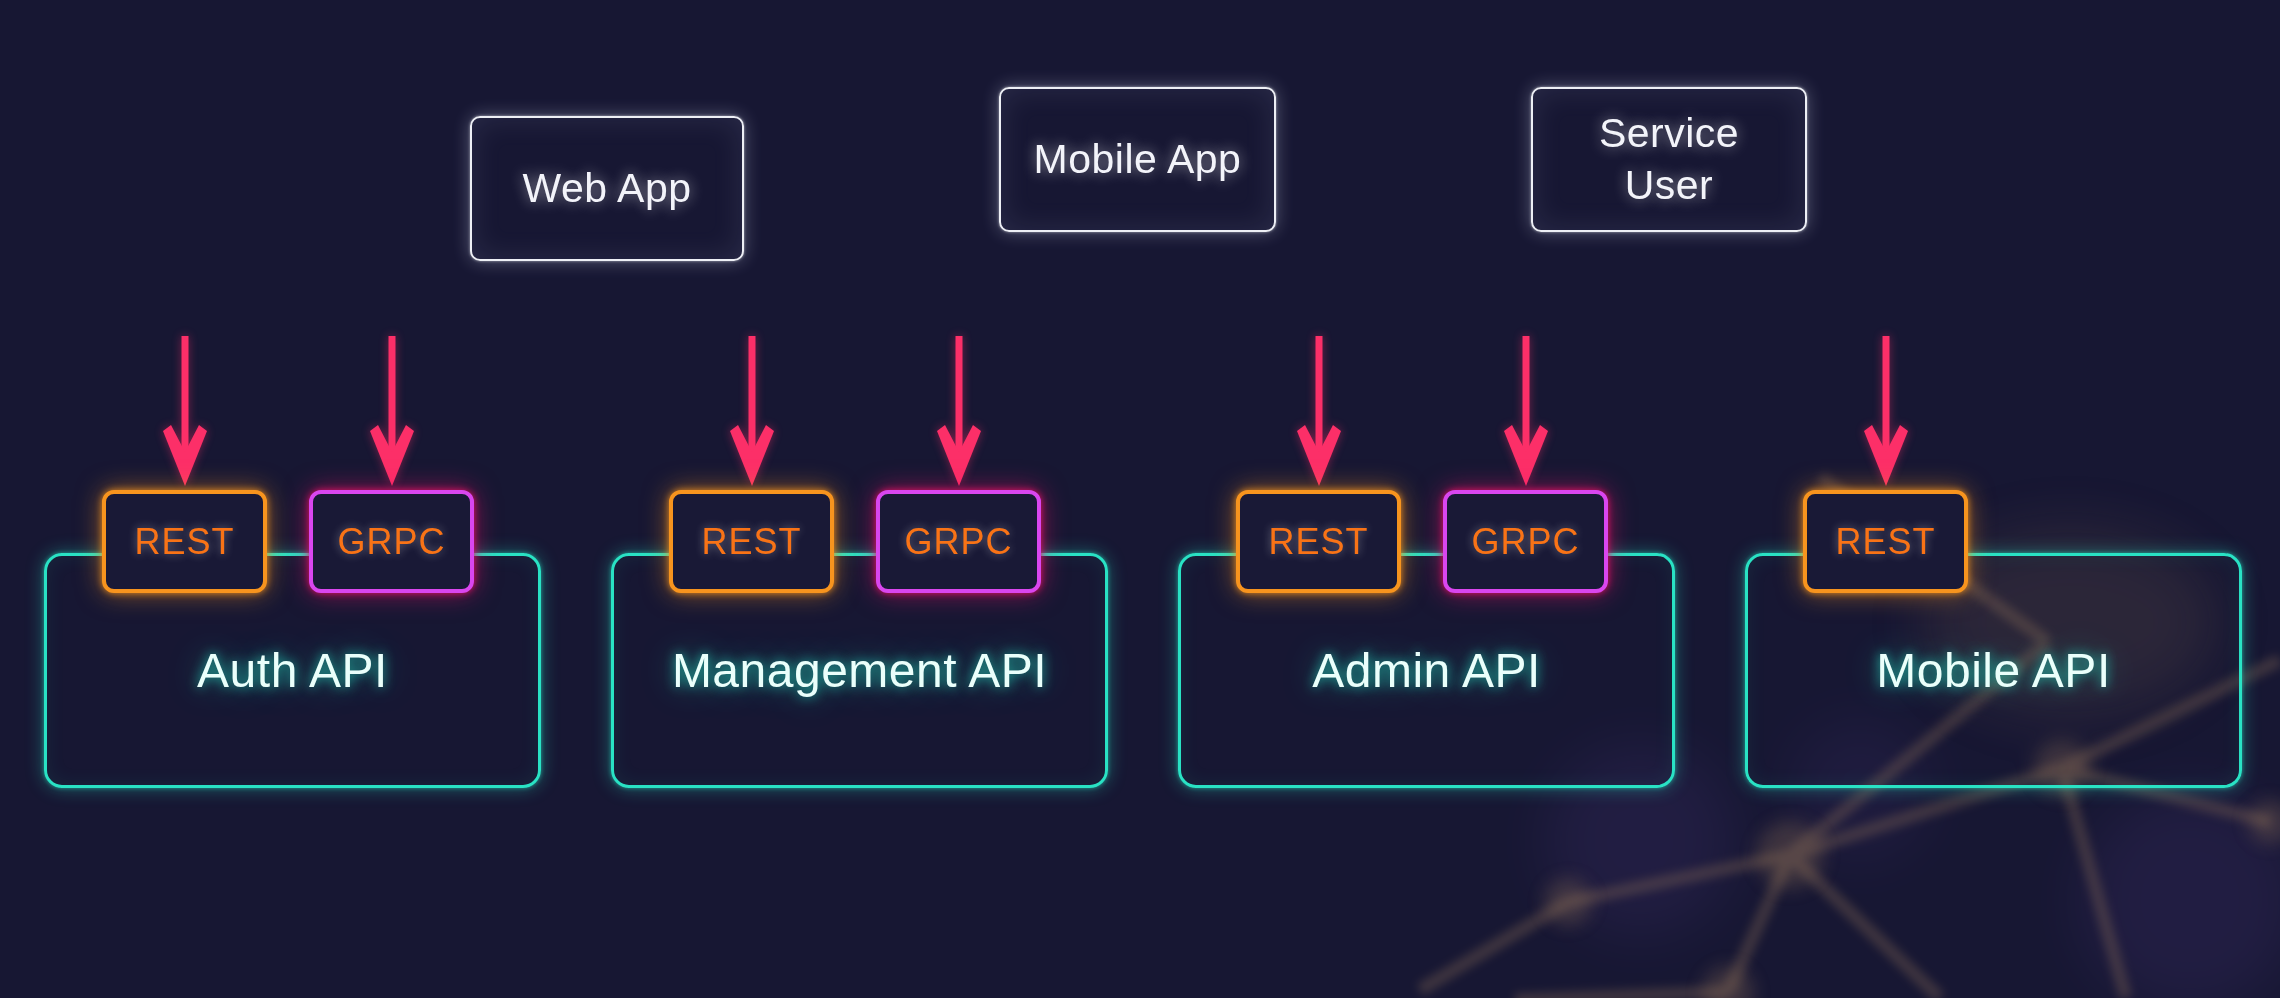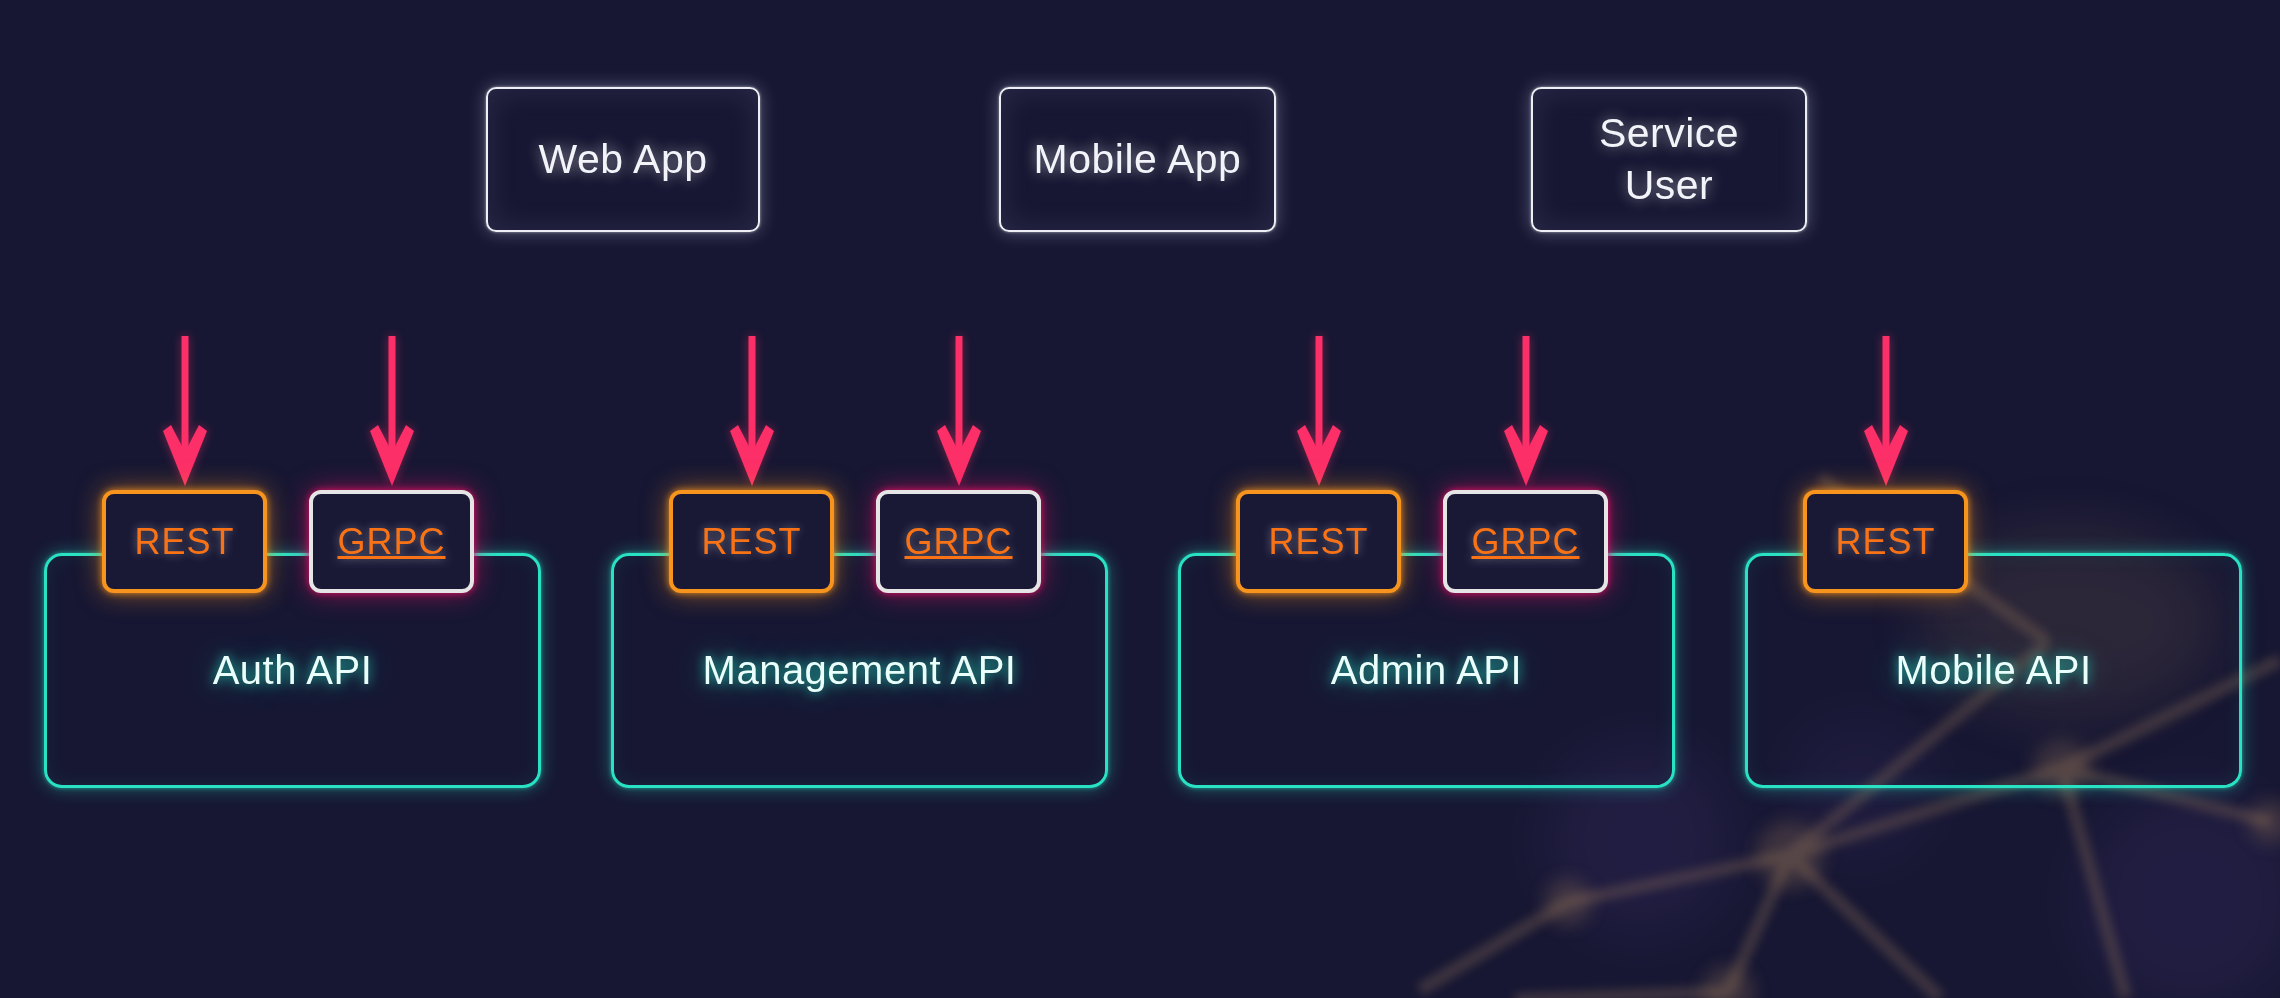--- a/index.html
+++ b/index.html
@@ -16,61 +16,60 @@
   
   .client-box{
     position:absolute;top:87px;height:141px;z-index:2;
     border:2px solid #edeff5;border-radius:10px;
     box-shadow:0 0 18px rgba(225,232,255,.32),0 0 3px rgba(255,255,255,.55),
                inset 0 0 30px rgba(190,200,240,.12);
     display:flex;align-items:center;justify-content:center;
     color:#f3f4fa;font-size:41px;letter-spacing:.5px;line-height:1.25;
     text-align:center;text-shadow:0 0 14px rgba(255,255,255,.55);
   }
-  .client-web{left:486px;width:270px;}
+  .client-web{left:470px;width:270px;margin-top:29px;}
   .client-mobile{left:999px;width:273px;align-items:center;}
   .client-service{left:1531px;width:272px;}
   .client-label{display:block;}
   .client-label.narrow{max-width:160px;}
 
   
   .api-group{position:absolute;top:553px;width:497px;height:235px;z-index:2;}
   .api-auth{left:44px;}
   .api-management{left:611px;}
   .api-admin{left:1178px;}
   .api-assets{left:1745px;}
 
   .api-box{
     position:absolute;left:0;top:0;width:100%;height:100%;box-sizing:border-box;
     border:3px solid #29e2c4;border-radius:18px;
     box-shadow:0 0 18px rgba(41,226,196,.40),0 0 4px rgba(41,226,196,.55),
                inset 0 0 20px rgba(41,226,196,.08);
     display:flex;align-items:center;justify-content:center;
   }
   .api-label{
-    color:#eafffb;font-size:40px;letter-spacing:.5px;
+    color:#eafffb;font-size:48px;letter-spacing:.5px;
     text-shadow:0 0 12px rgba(41,226,196,.85),0 0 34px rgba(41,226,196,.45);
   }
 
   
   .proto{
     position:absolute;top:-63px;width:165px;height:103px;box-sizing:border-box;
     background:#191936;border-radius:12px;z-index:3;
     display:flex;align-items:center;justify-content:center;
     color:#f97316;font-size:36px;letter-spacing:1px;
     text-shadow:0 0 10px rgba(255,255,255,.40);
   }
   .proto.rest{
     left:58px;border:4px solid #f7941e;
     box-shadow:0 0 26px rgba(247,148,30,.55),0 0 7px rgba(247,148,30,.85);
   }
   .proto.grpc{
-    left:265px;border:4px solid #e5e5e5;
+    left:265px;border:4px solid #d946ef;
     box-shadow:0 0 26px rgba(245,17,107,.55),0 0 7px rgba(245,17,107,.85);
-    text-decoration:underline;
   }
 
   
   .arrow{
     position:absolute;top:-219px;width:50px;height:156px;z-index:3;
     filter:drop-shadow(0 0 5px rgba(252,47,104,.45));
   }
   .arrow-rest{left:116px;}
   .arrow-grpc{left:323px;}
   .arrow line{stroke:#fc2f68;stroke-width:7;}

